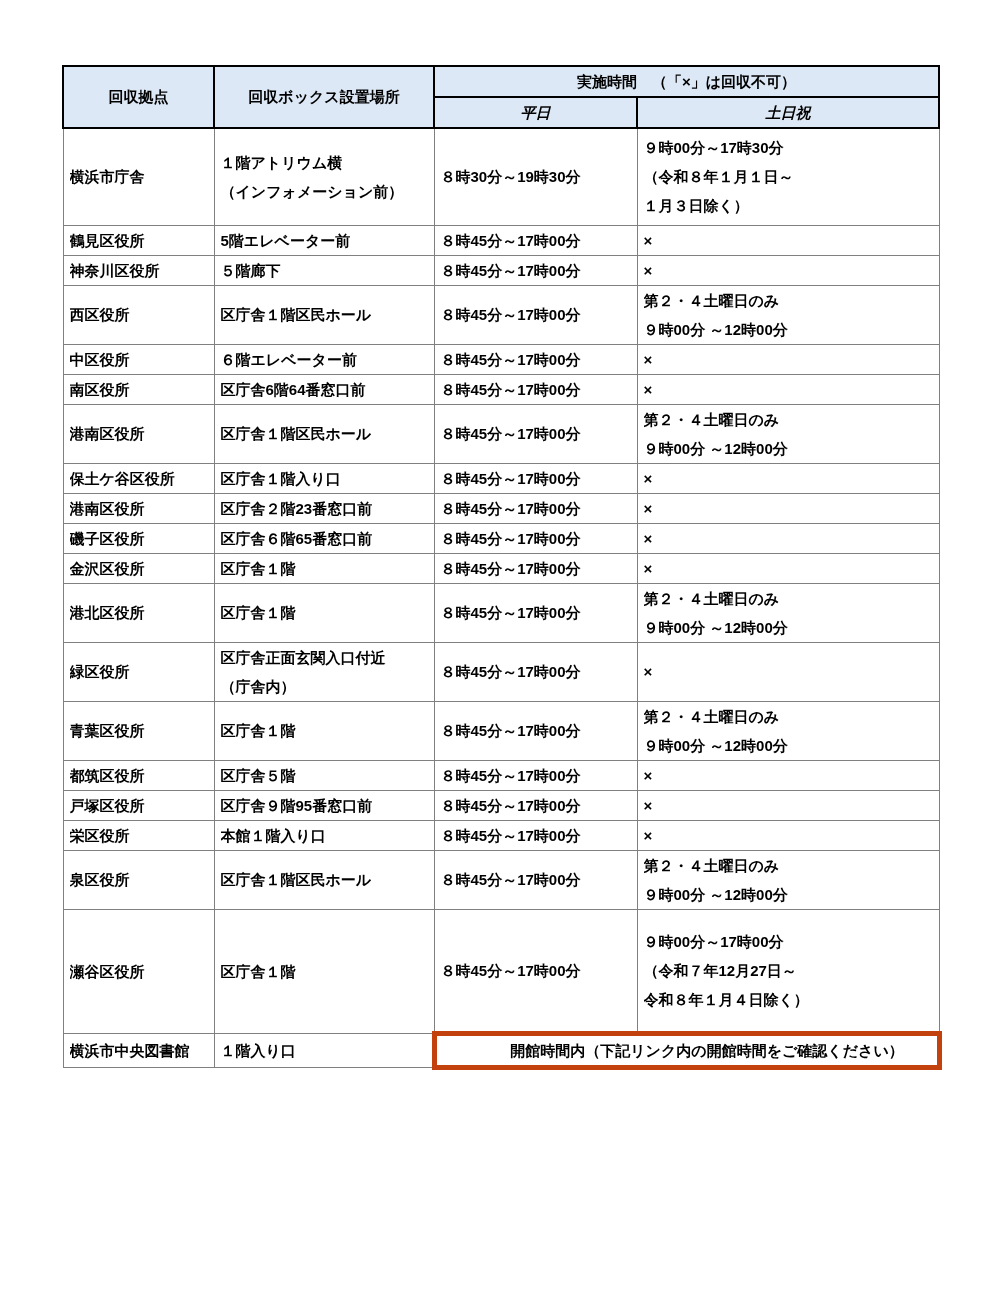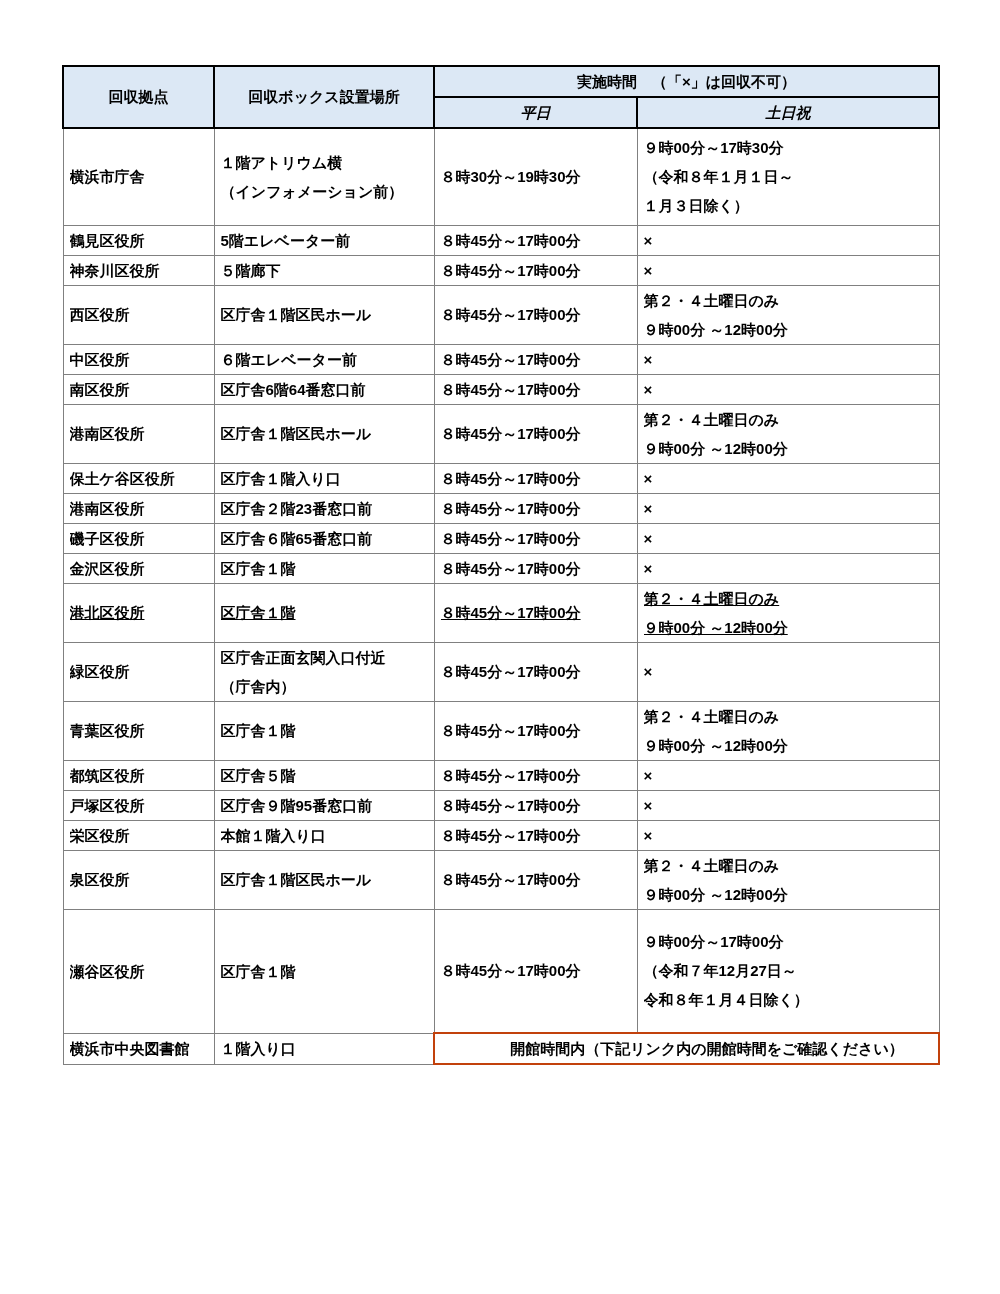--- a/index.html
+++ b/index.html
@@ -26,21 +26,21 @@
   table.collection tbody td{
     border:1px solid #808080;
     background:#ffffff;
     padding:0 6px;vertical-align:middle;text-align:left;
     font-weight:700;
   }
   table.collection tbody td .line{
     line-height:29px;white-space:nowrap;overflow:hidden;
   }
   table.collection tbody td.merged-time{
-    border:2px solid #c2410c;text-align:center;padding-left:47px;
+    border:5px solid #c2410c;text-align:center;padding-left:47px;
   }
 </style>
 </head>
 <body>
 
 <div class="table-wrap">
   <table class="collection">
     <colgroup>
       <col style="width:151px">
       <col style="width:220px">
@@ -211,21 +211,21 @@
           <td>
             <div class="line">区庁舎１階</div>
           </td>
           <td>
             <div class="line">８時45分～17時00分</div>
           </td>
           <td>
             <div class="line">×</div>
           </td>
         </tr>
-        <tr style="height: 58px; text-decoration: underline;">
+        <tr style="height: 58px;">
           <td>
             <div class="line">港北区役所</div>
           </td>
           <td>
             <div class="line">区庁舎１階</div>
           </td>
           <td>
             <div class="line">８時45分～17時00分</div>
           </td>
           <td>

